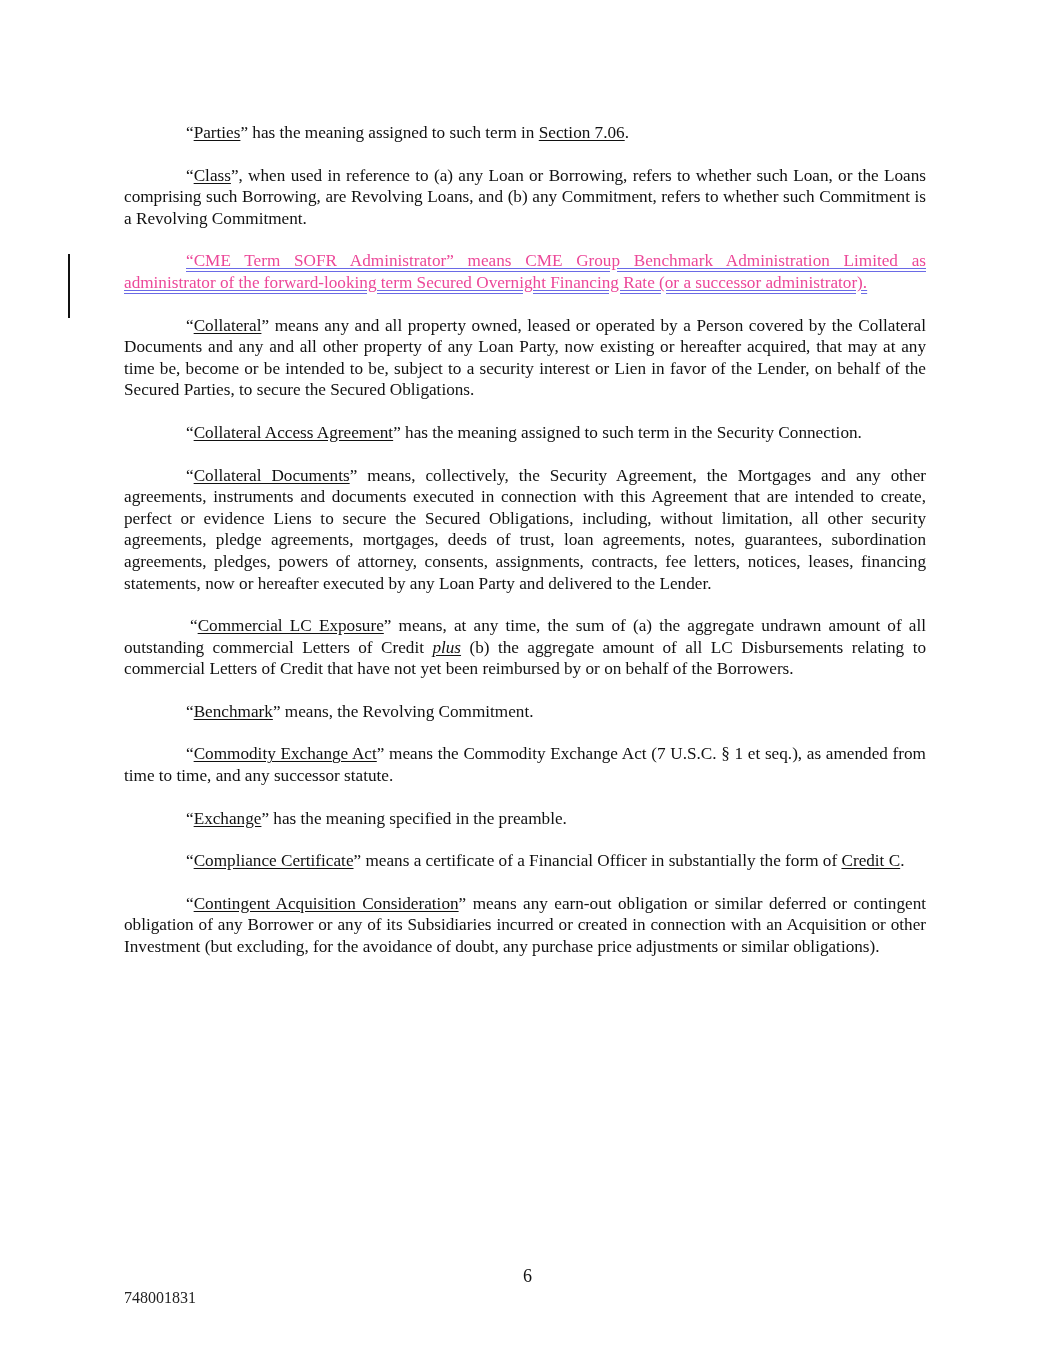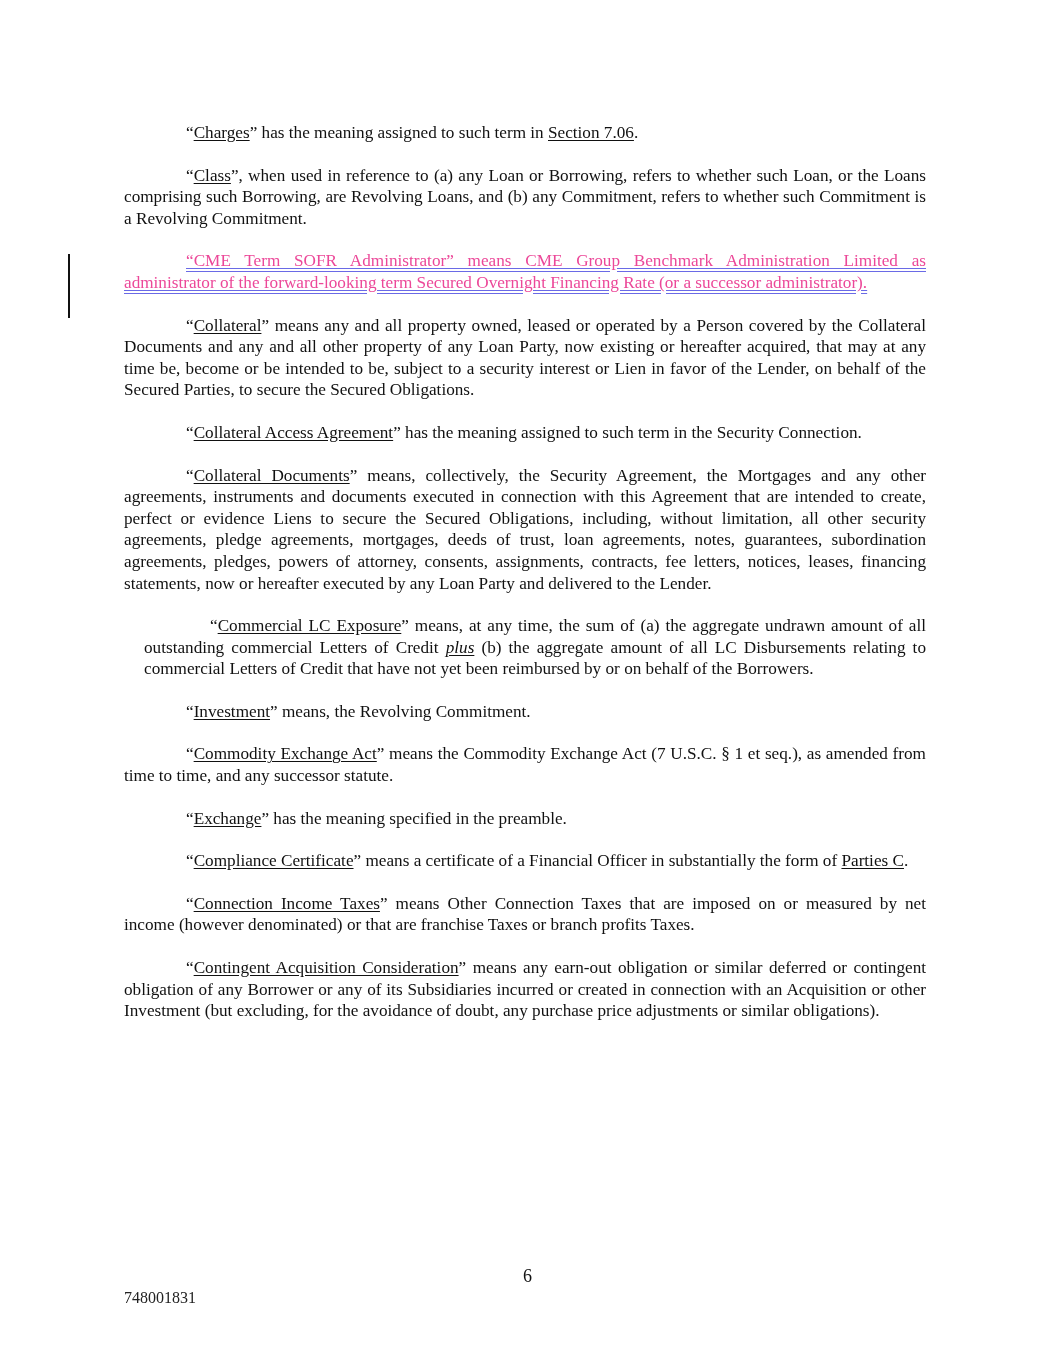--- a/index.html
+++ b/index.html
@@ -27,52 +27,51 @@
     background: #111111;
   }
   .page-number {
     position: absolute; left: 0; width: 1055px; top: 1266px;
     text-align: center; font-size: 18px;
   }
   .doc-id {
     position: absolute; left: 124px; top: 1289px;
     font-size: 16px; color: #222;
   }
-  .extra-indent { text-indent: 66px; margin-left: 20px; }
+  .extra-indent { text-indent: 66px; }
 </style>
 </head>
 <body>
 
 <div class="change-bar"></div>
 
 <div class="page">
 
-  <p class="para"><span>“</span><span class="u">Charges</span><span>”</span><span> has the meaning assigned to such term in </span><span class="u">Section 7.06</span><span>.</span></p>
+  <p class="para"><span>“</span><span class="u">Parties</span><span>”</span><span> has the meaning assigned to such term in </span><span class="u">Section 7.06</span><span>.</span></p>
 
   <p class="para"><span>“</span><span class="u">Class</span><span>”</span><span>, when used in reference to (a) any Loan or Borrowing, refers to whether such Loan, or the Loans comprising such Borrowing, are Revolving Loans, and (b) any Commitment, refers to whether such Commitment is a Revolving Commitment.</span></p>
 
   <p class="para"><span class="inserted">“CME Term SOFR Administrator” means CME Group Benchmark Administration Limited as administrator of the forward-looking term Secured Overnight Financing Rate (or a successor administrator).</span></p>
 
 
   <p class="para"><span>“</span><span class="u">Collateral</span><span>”</span><span> means any and all property owned, leased or operated by a Person covered by the Collateral Documents and any and all other property of any Loan Party, now existing or hereafter acquired, that may at any time be, become or be intended to be, subject to a security interest or Lien in favor of the Lender, on behalf of the Secured Parties, to secure the Secured Obligations.</span></p>
 
   <p class="para"><span>“</span><span class="u">Collateral Access Agreement</span><span>”</span><span> has the meaning assigned to such term in the Security Connection.</span></p>
 
   <p class="para"><span>“</span><span class="u">Collateral Documents</span><span>”</span><span> means, collectively, the Security Agreement, the Mortgages and any other agreements, instruments and documents executed in connection with this Agreement that are intended to create, perfect or evidence Liens to secure the Secured Obligations, including, without limitation, all other security agreements, pledge agreements, mortgages, deeds of trust, loan agreements, notes, guarantees, subordination agreements, pledges, powers of attorney, consents, assignments, contracts, fee letters, notices, leases, financing statements, now or hereafter executed by any Loan Party and delivered to the Lender.</span></p>
 
   <p class="para extra-indent"><span>“</span><span class="u">Commercial LC Exposure</span><span>”</span><span> means, at any time, the sum of (a) the aggregate undrawn amount of all outstanding commercial Letters of Credit </span><span class="u ital">plus</span><span> (b) the aggregate amount of all LC Disbursements relating to commercial Letters of Credit that have not yet been reimbursed by or on behalf of the Borrowers.</span></p>
 
-  <p class="para"><span>“</span><span class="u">Investment</span><span>”</span><span> means, the Revolving Commitment.</span></p>
+  <p class="para"><span>“</span><span class="u">Benchmark</span><span>”</span><span> means, the Revolving Commitment.</span></p>
 
   <p class="para"><span>“</span><span class="u">Commodity Exchange Act</span><span>”</span><span> means the Commodity Exchange Act (7 U.S.C. § 1 et seq.), as amended from time to time, and any successor statute.</span></p>
 
   <p class="para"><span>“</span><span class="u">Exchange</span><span>”</span><span> has the meaning specified in the preamble.</span></p>
 
-  <p class="para"><span>“</span><span class="u">Compliance Certificate</span><span>”</span><span> means a certificate of a Financial Officer in substantially the form of </span><span class="u">Parties C</span><span>.</span></p>
+  <p class="para"><span>“</span><span class="u">Compliance Certificate</span><span>”</span><span> means a certificate of a Financial Officer in substantially the form of </span><span class="u">Credit C</span><span>.</span></p>
 
-  <p class="para"><span>“</span><span class="u">Connection Income Taxes</span><span>”</span><span> means Other Connection Taxes that are imposed on or measured by net income (however denominated) or that are franchise Taxes or branch profits Taxes.</span></p>
 
   <p class="para"><span>“</span><span class="u">Contingent Acquisition Consideration</span><span>”</span><span> means any earn-out obligation or similar deferred or contingent obligation of any Borrower or any of its Subsidiaries incurred or created in connection with an Acquisition or other Investment (but excluding, for the avoidance of doubt, any purchase price adjustments or similar obligations).</span></p>
 
 </div>
 
 <div class="page-number">6</div>
 <div class="doc-id">748001831</div>
 
 </body></html>

